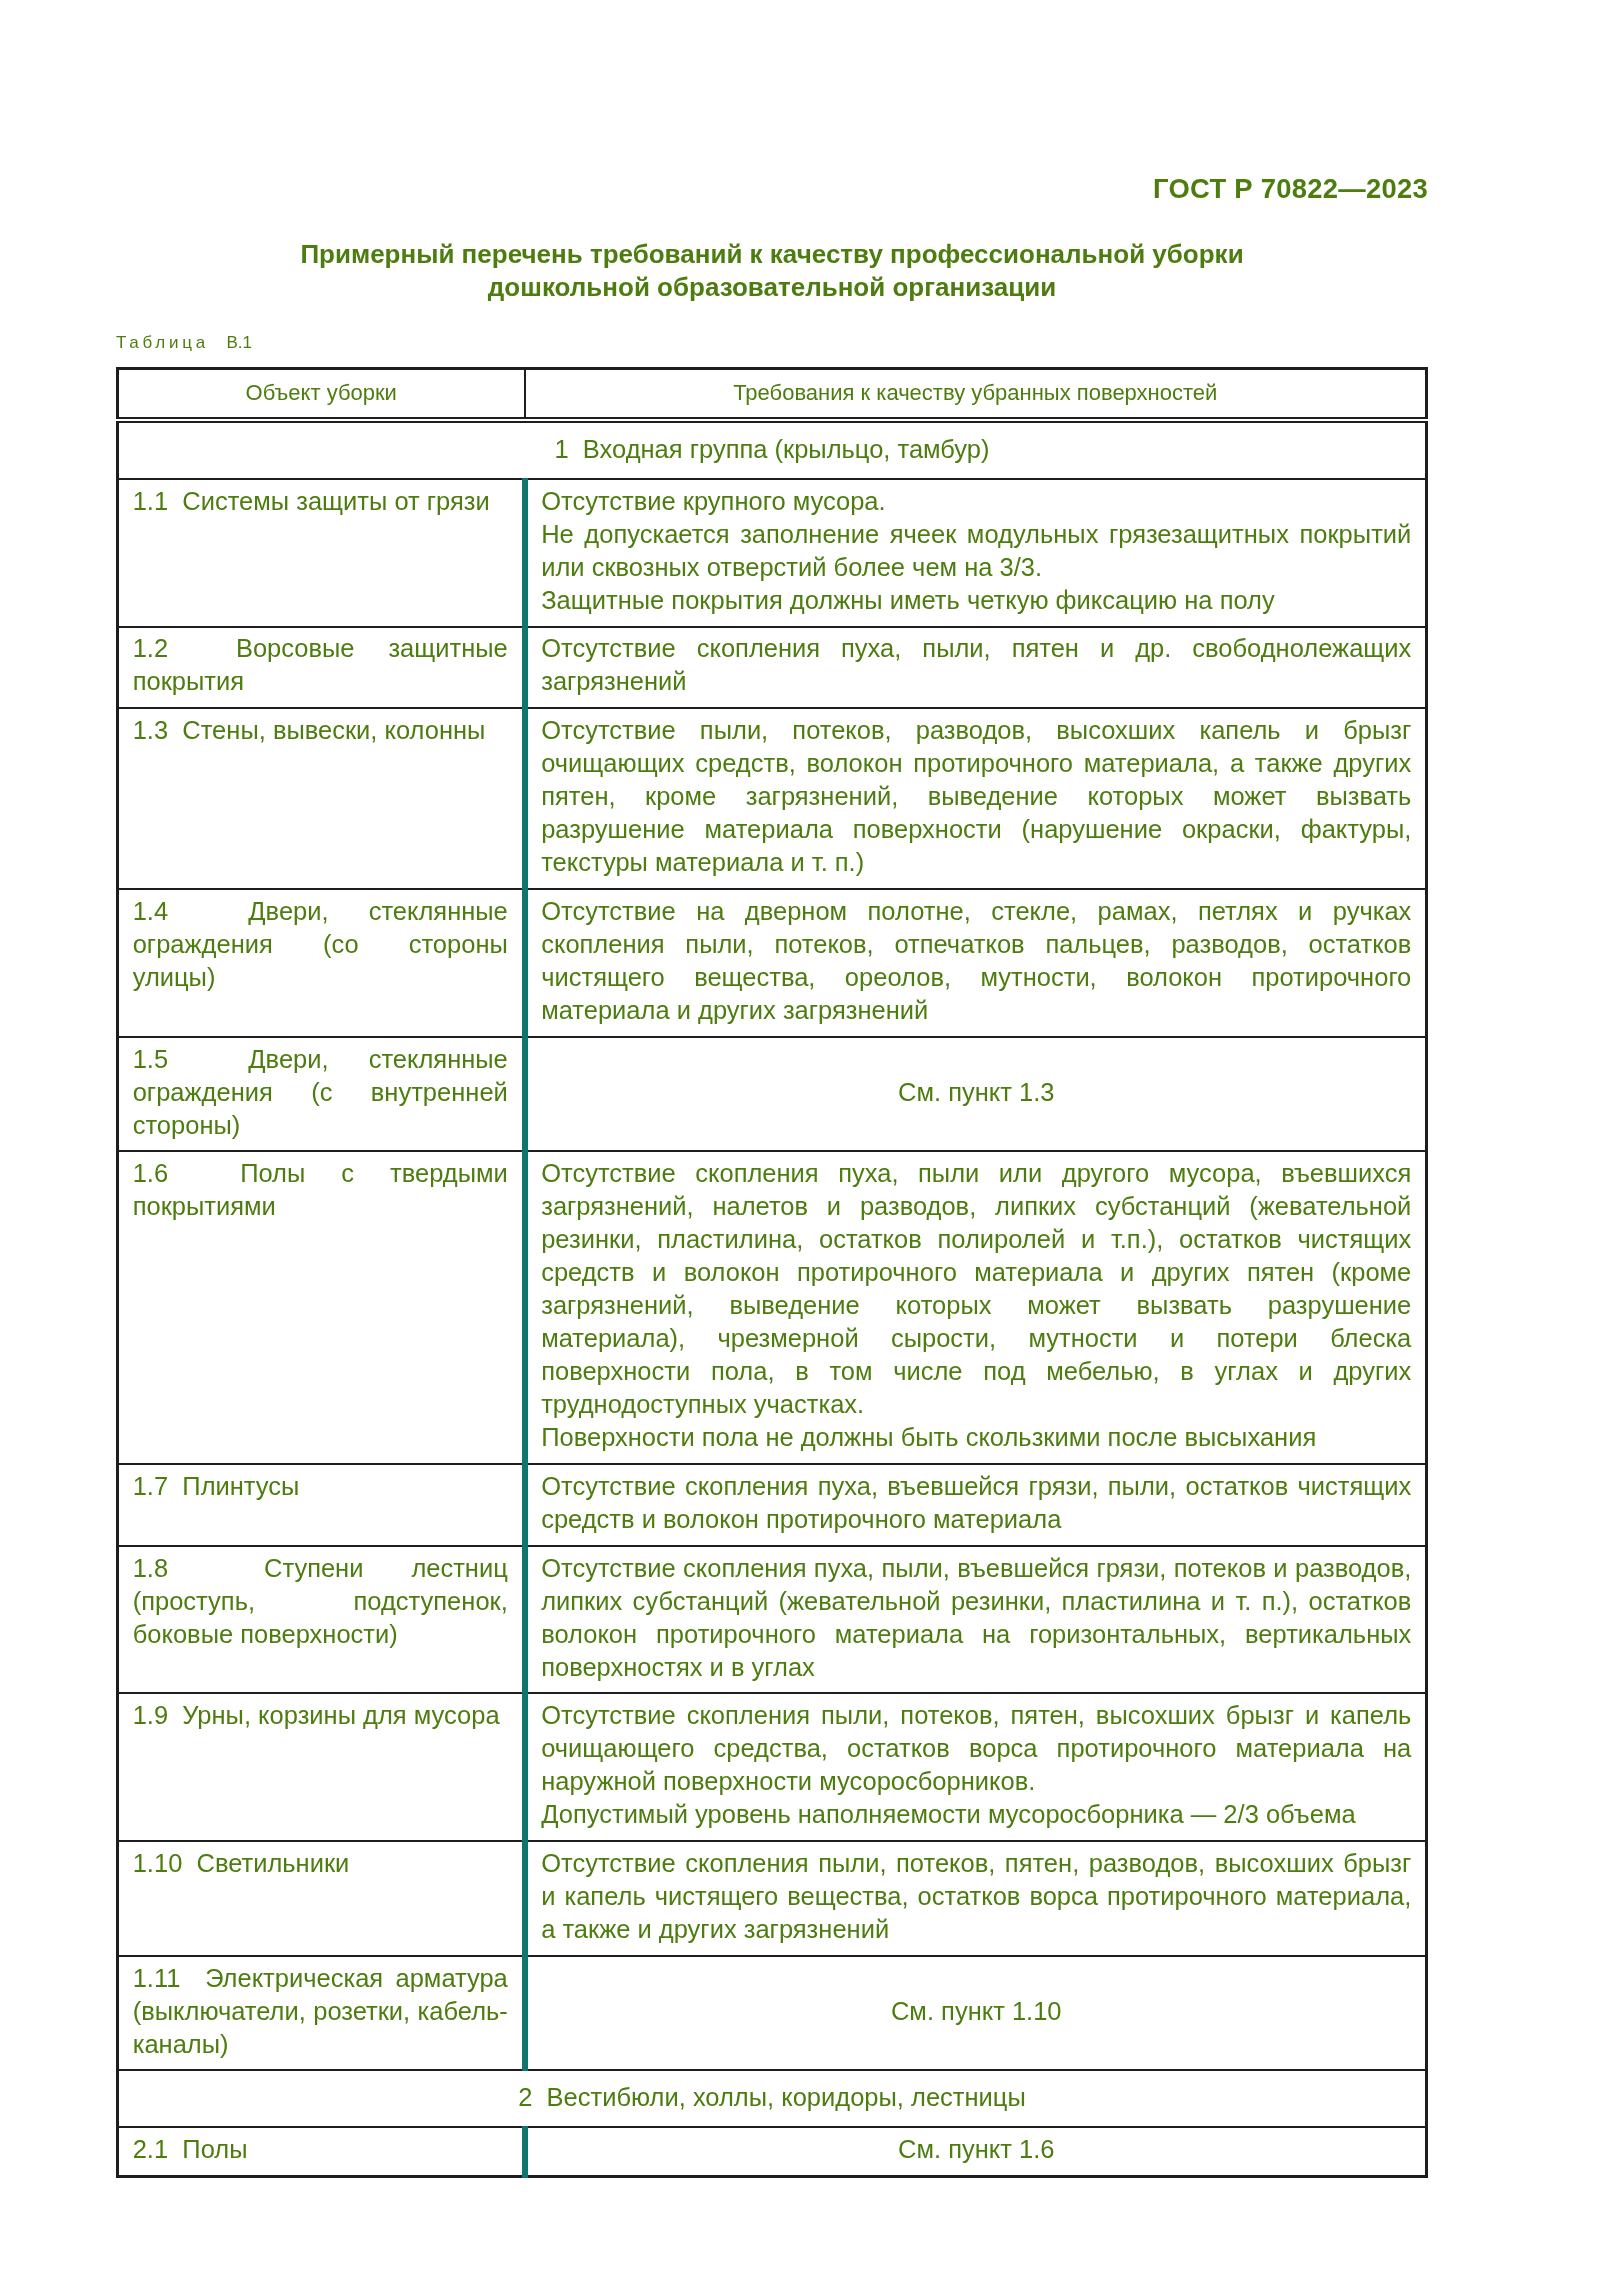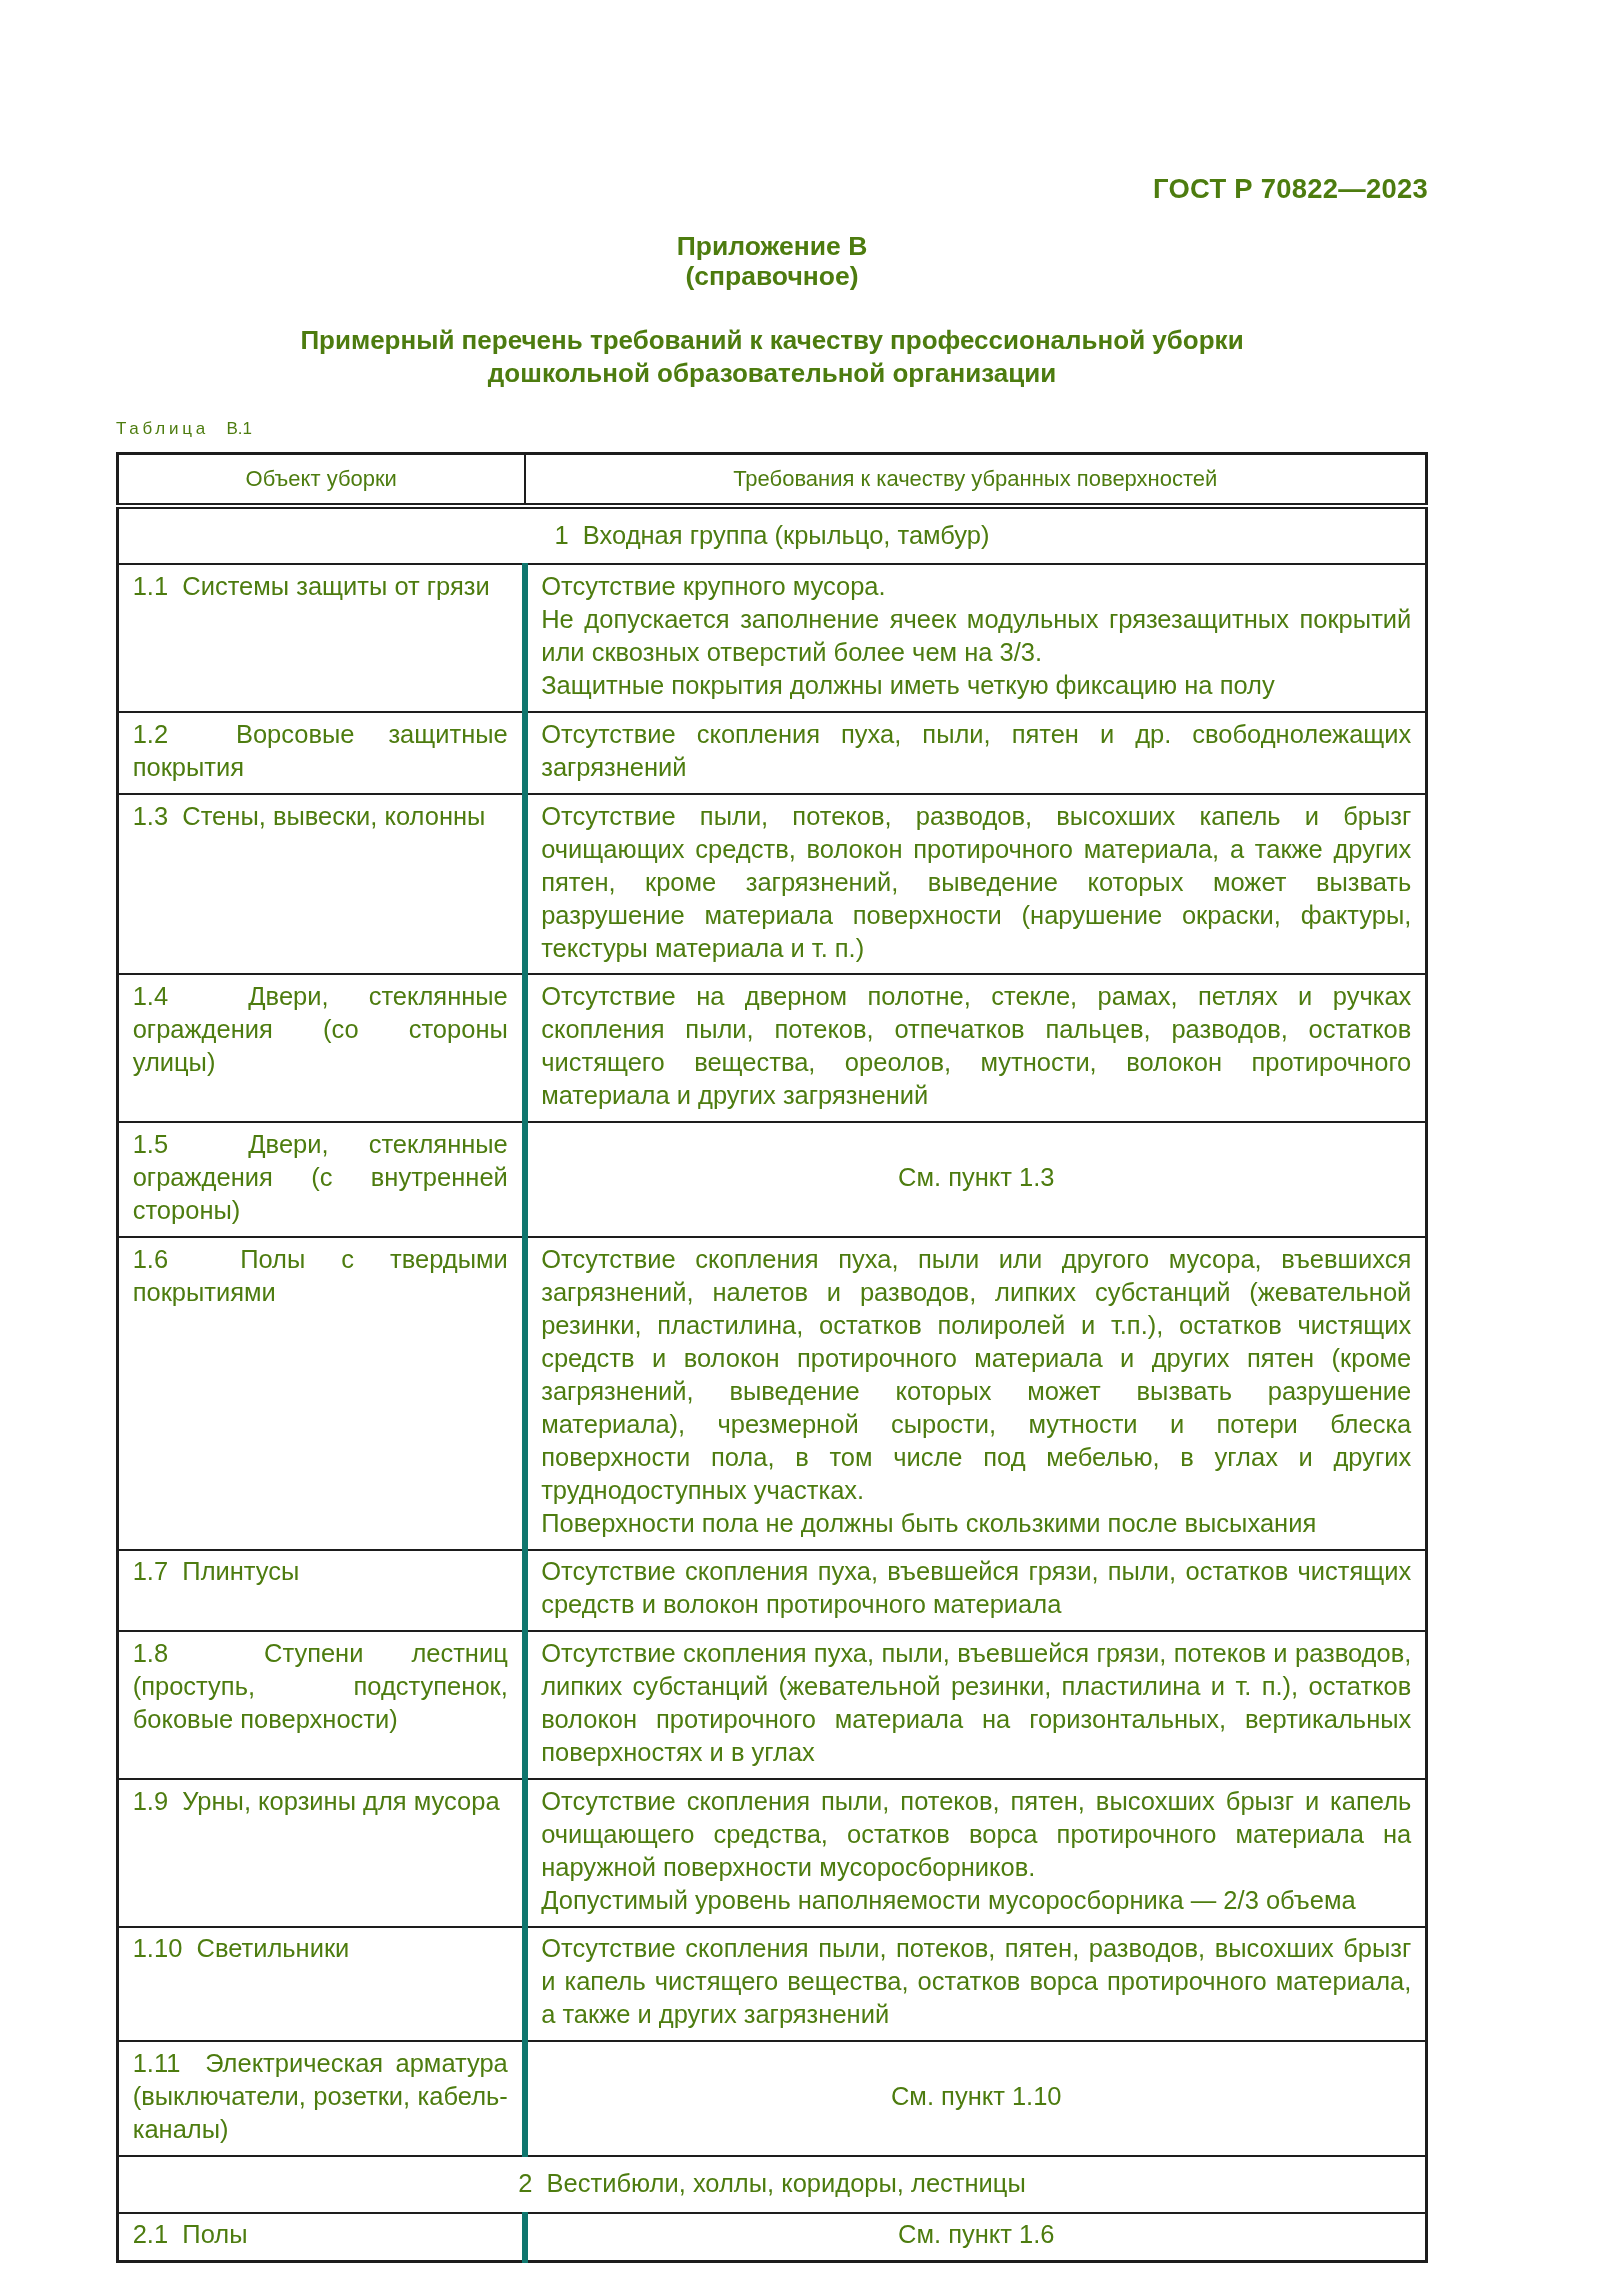--- a/index.html
+++ b/index.html
@@ -84,24 +84,20 @@
   }
 </style>
 </head>
 <body>
 
 <div class="page">
   <div class="content">
 
     <div class="doc-code">ГОСТ Р 70822—2023</div>
 
-    <div class="appendix">
-      <div>Приложение В</div>
-      <div>(справочное)</div>
-    </div>
 
     <div class="doc-title">
       <div>Примерный перечень требований к качеству профессиональной уборки</div>
       <div>дошкольной образовательной организации</div>
     </div>
 
     <div class="table-label">
       <span class="tl-word">Таблица</span><span class="tl-num">В.1</span>
     </div>
 

